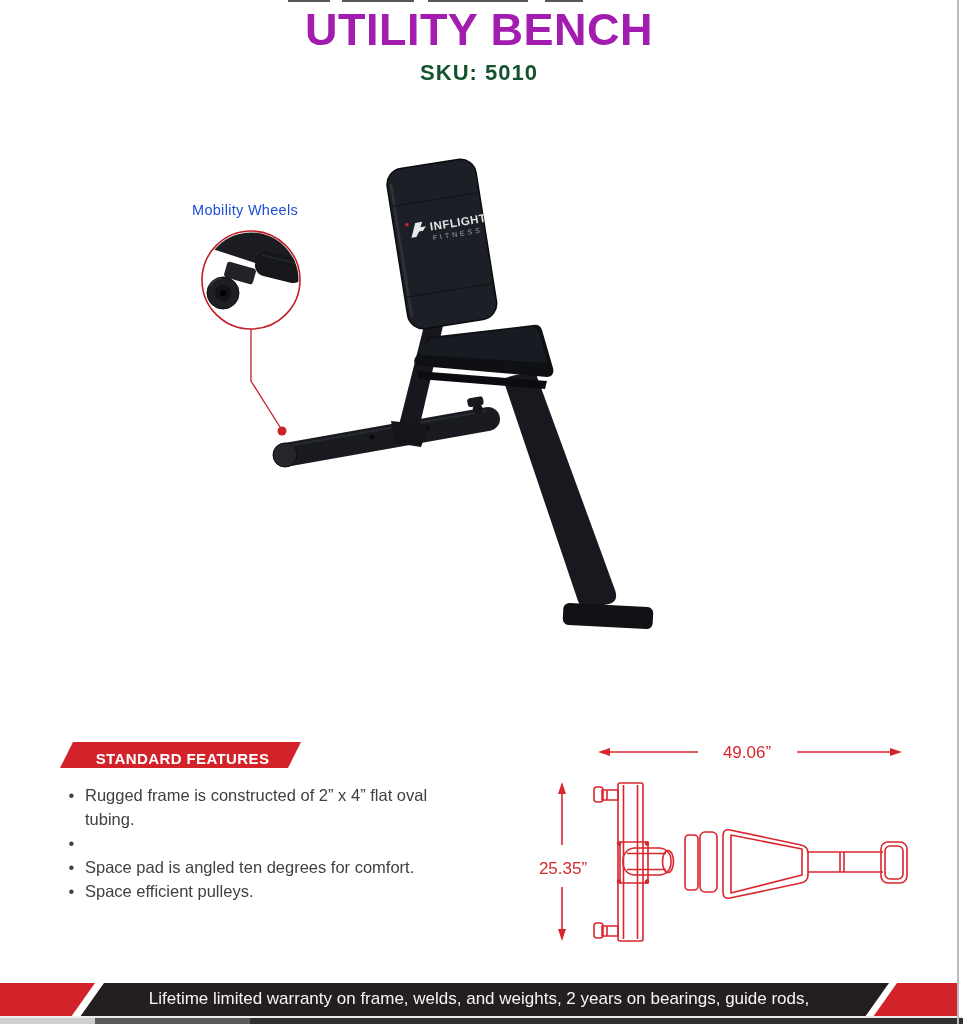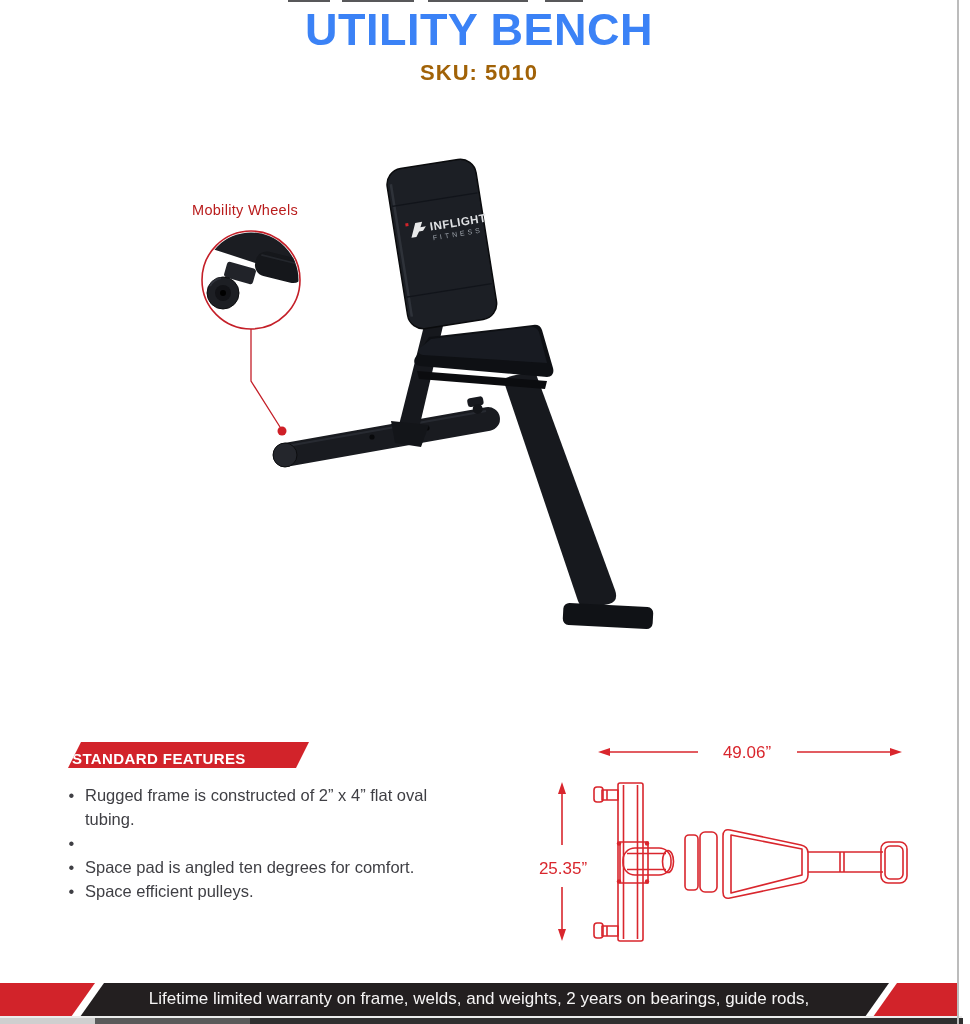--- a/index.html
+++ b/index.html
@@ -1,31 +1,31 @@
 <!DOCTYPE html>
 <html><head>
 <meta charset="utf-8">
 <style>
   html,body{margin:0;padding:0;background:#ffffff;}
   #page{position:relative;width:970px;height:1024px;background:#ffffff;overflow:hidden;
         font-family:"Liberation Sans", sans-serif;}
   
   .cutmark{position:absolute;top:0;height:2px;background:#3b3b3d;opacity:.85;}
   #title{position:absolute;top:4px;left:0;width:958px;text-align:center;
-         font-size:45px;font-weight:bold;letter-spacing:.5px;color:#3b82f6;}
+         font-size:45px;font-weight:bold;letter-spacing:.5px;color:#a21caf;}
   #sku{position:absolute;top:60px;left:0;width:958px;text-align:center;
-       font-size:22px;font-weight:bold;letter-spacing:1px;color:#a16207;}
+       font-size:22px;font-weight:bold;letter-spacing:1px;color:#14532d;}
   
   #hero-svg{position:absolute;left:185px;top:125px;}
   #callout-label{position:absolute;left:192px;top:202px;font-size:14.5px;
-                 color:#b91c1c;letter-spacing:.3px;}
-  
-  #features-banner{position:absolute;left:68px;top:742px;width:241px;height:32px;
+                 color:#1d4ed8;letter-spacing:.3px;}
+  
+  #features-banner{position:absolute;left:60px;top:742px;width:241px;height:32px;
        background:#d2232a;clip-path:polygon(13px 0,241px 0,228px 26px,0 26px);
-       display:flex;align-items:center;justify-content:flex-start;}
+       display:flex;align-items:center;justify-content:center;}
   #features-banner span{color:#ffffff;font-weight:bold;font-size:15px;letter-spacing:.4px;
        padding-left:4px;}
   #features-list{position:absolute;left:58px;top:783px;width:408px;margin:0;padding:0;
        list-style:none;}
   #features-list li{display:flex;font-size:16.5px;line-height:24px;color:#3f3f44;}
   #features-list .dot{width:27px;text-align:center;flex:0 0 27px;}
   
   #diagram-svg{position:absolute;left:530px;top:735px;}
   
   .footer-piece{position:absolute;top:983px;height:41px;width:958px;left:0;}

